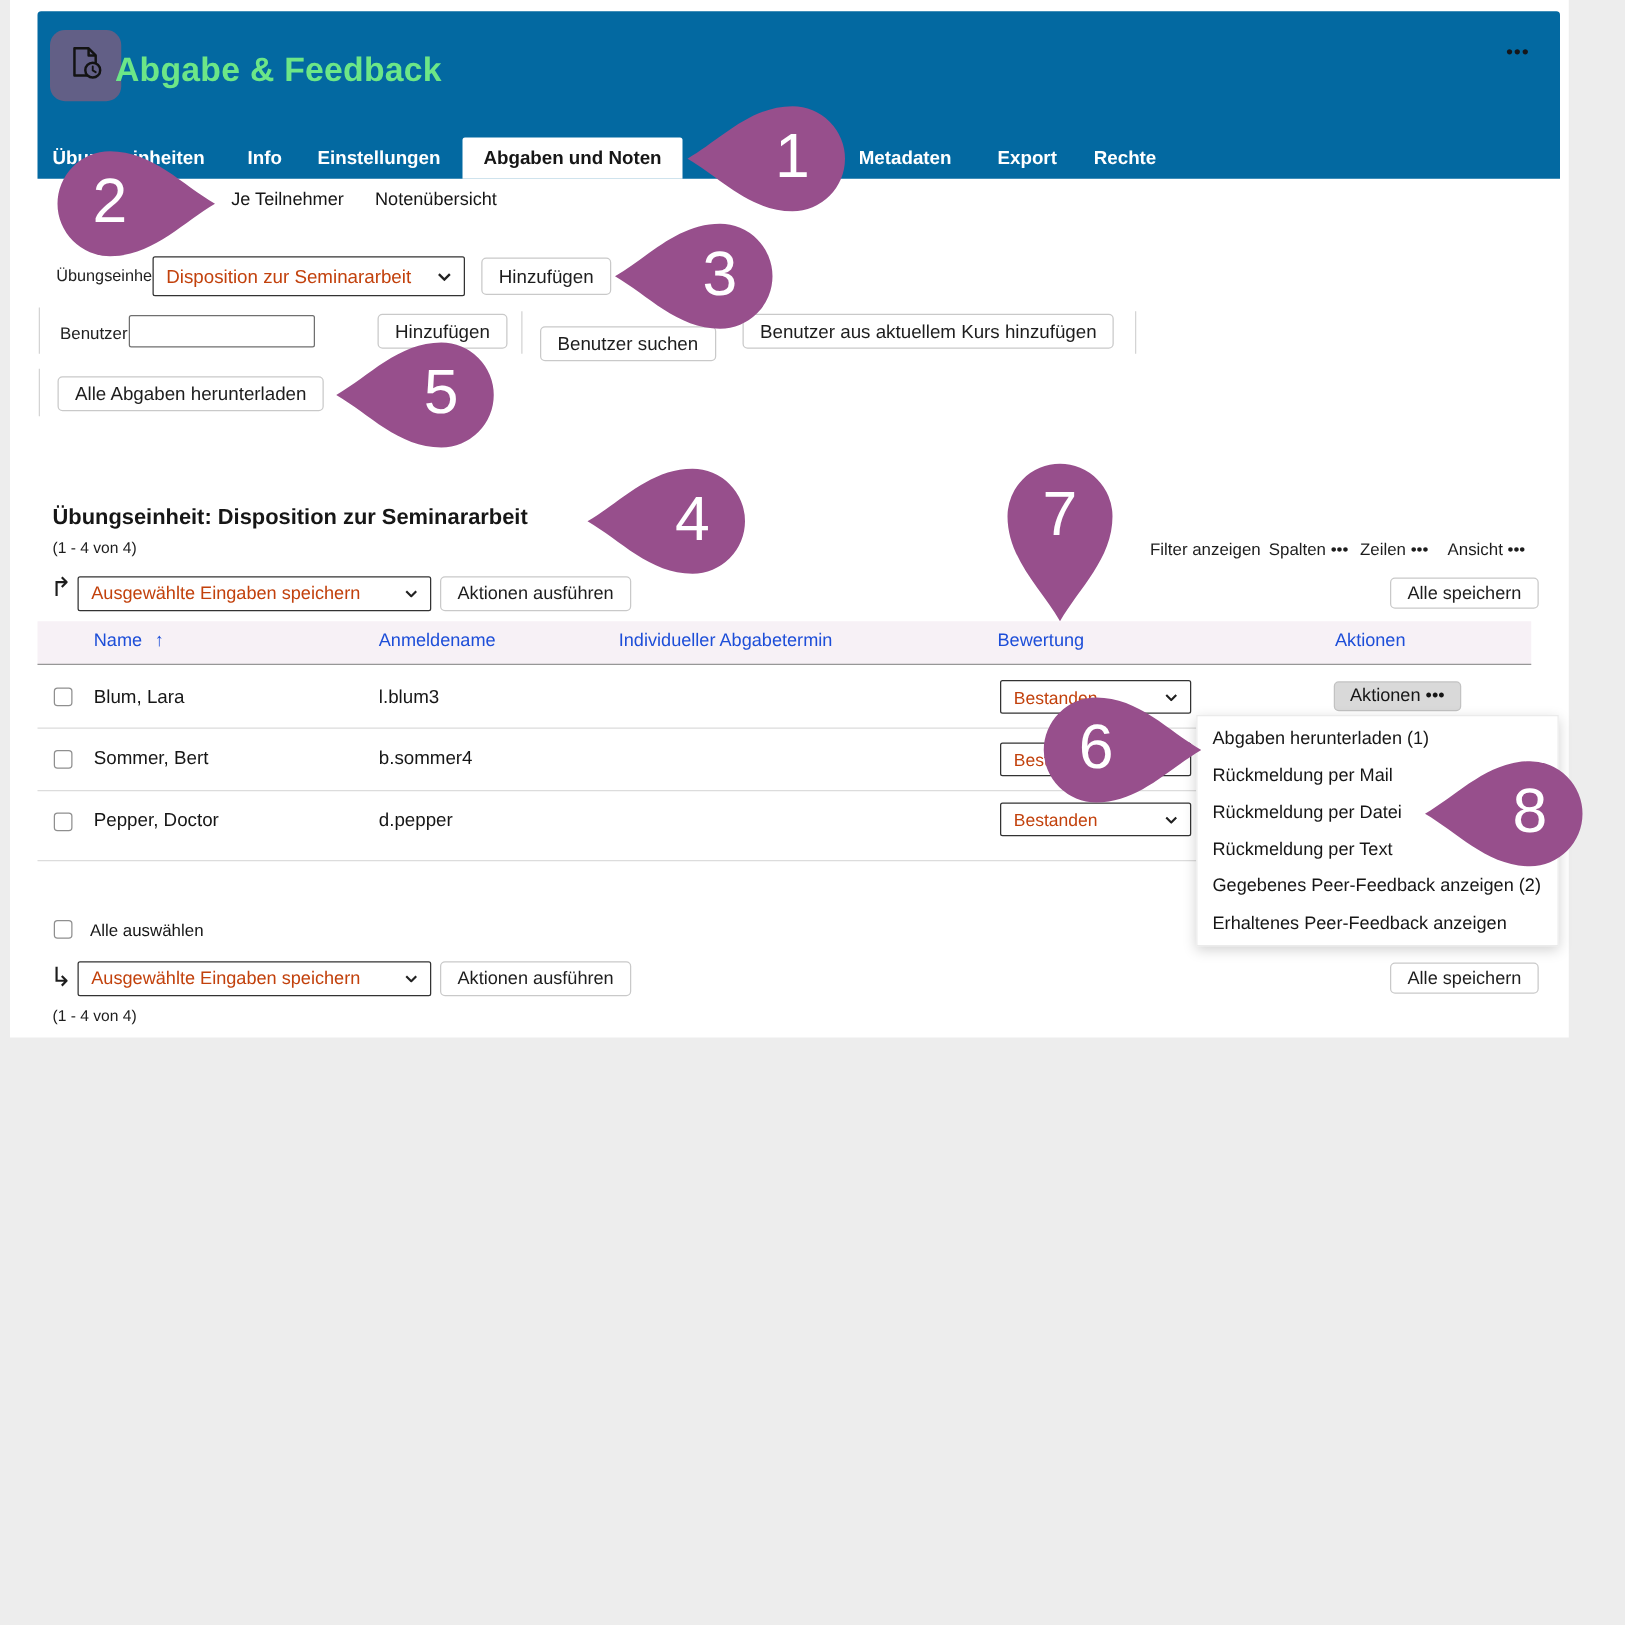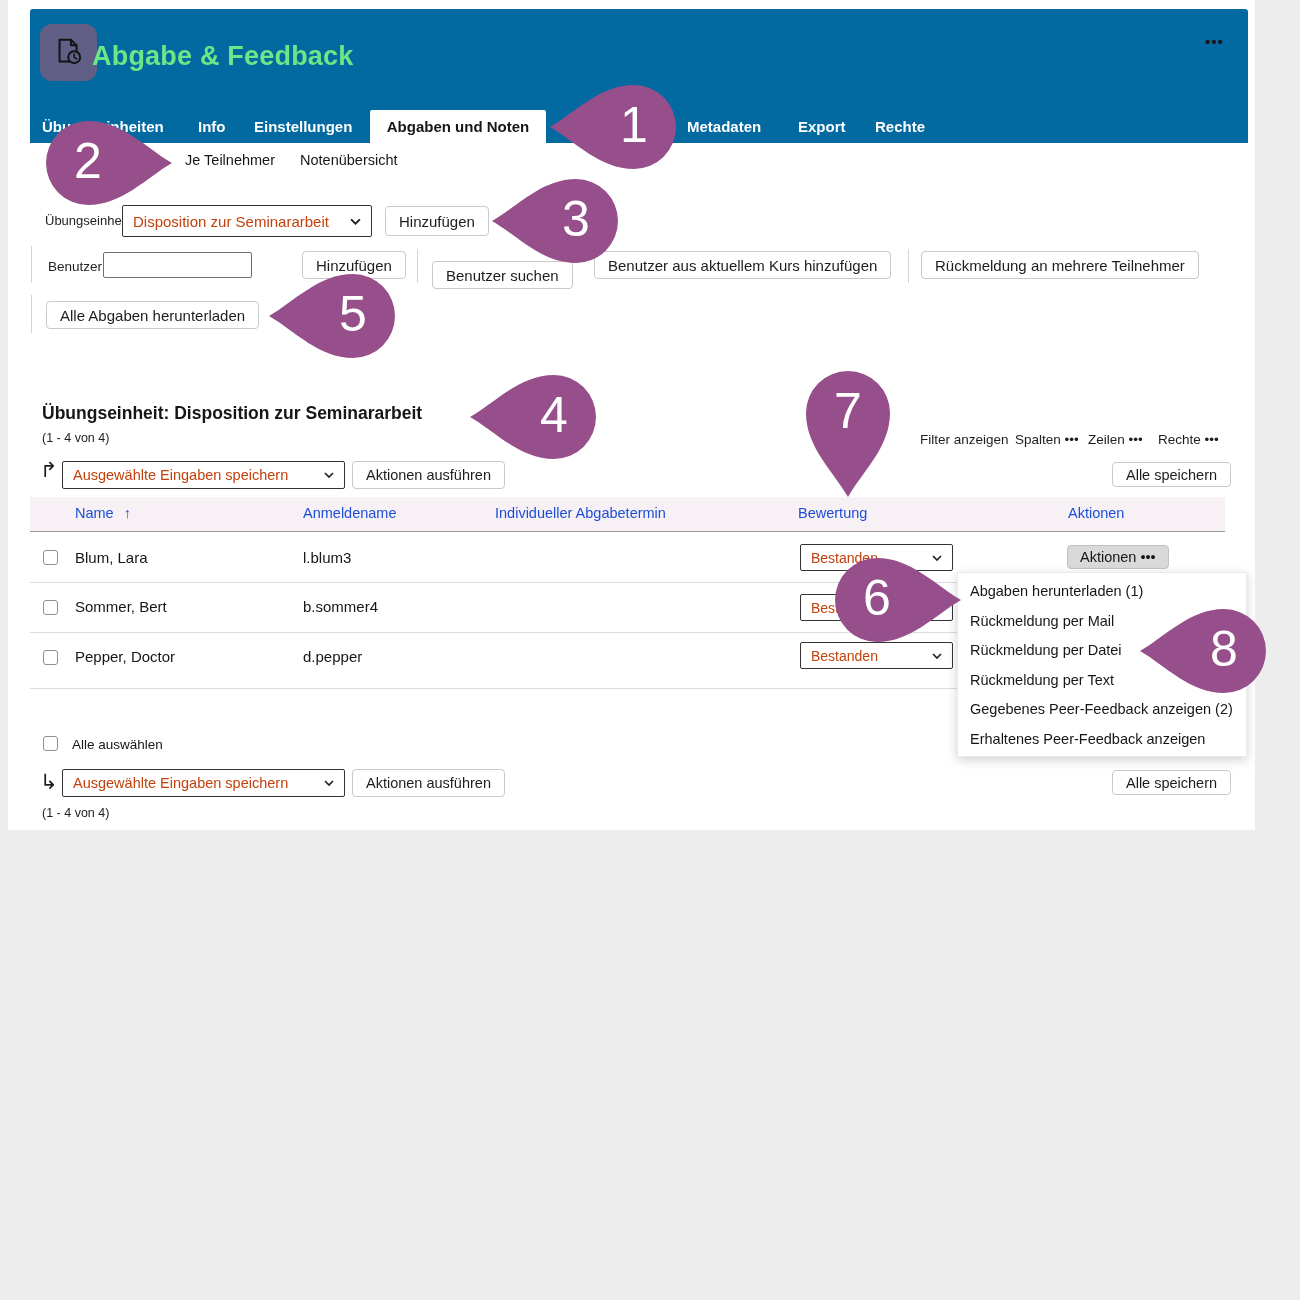--- a/index.html
+++ b/index.html
@@ -96,30 +96,29 @@
 
   <div class="vline" style="left:31px;top:246px;height:37px;"></div>
   <div class="vline" style="left:31px;top:295px;height:38px;"></div>
   <div class="abs lbl nowrap" style="left:48px;top:259px;font-size:13.5px;">Benutzer</div>
   <input class="inp" style="left: 103px; top: 252px; width: 149px; height: 26px;" value="">
   <div class="btn" style="left:302px;top:251px;height:28px;">Hinzufügen</div>
   <div class="vline" style="left:417px;top:249px;height:34px;"></div>
   <div class="btn" style="left:432px;top:261px;height:28px;">Benutzer suchen</div>
   <div class="btn" style="left:594px;top:251px;height:28px;">Benutzer aus aktuellem Kurs hinzufügen</div>
   <div class="vline" style="left:908px;top:249px;height:34px;"></div>
-  <div class="btn" style="left:921px;top:251px;height:28px;">Rückmeldung an mehrere Teilnehmer</div>
   <div class="btn" style="left:46px;top:301px;height:28px;">Alle Abgaben herunterladen</div>
 
   <div class="abs h2 nowrap" style="left:42px;top:403px;">Übungseinheit: Disposition zur Seminararbeit</div>
   <div class="abs count nowrap" style="left:42px;top:431px;">(1 - 4 von 4)</div>
 
   <div class="viewctl" style="left:920px;">Filter anzeigen</div>
   <div class="viewctl" style="left:1015px;">Spalten •••</div>
   <div class="viewctl" style="left:1088px;">Zeilen •••</div>
-  <div class="viewctl" style="left:1158px;">Rechte •••</div>
+  <div class="viewctl" style="left:1158px;">Ansicht •••</div>
 
   <div class="abs arrowglyph" style="left:40px;top:458px;">↱</div>
   <div class="sel" style="left:62px;top:461px;width:283px;height:28px;font-size:14.5px;">
     <span>Ausgewählte Eingaben speichern</span>
     <svg class="chev" viewBox="0 0 10 6" width="10" height="6">
         <path d="M1 1l4 4 4-4" fill="none" stroke="#222" stroke-width="1.7"></path>
       </svg>
   </div>
   <div class="btn" style="left:352px;top:461px;height:28px;font-size:14.5px;">Aktionen ausführen</div>
   <div class="btn" style="left:1112px;top:462px;height:25px;font-size:14.5px;">Alle speichern</div>

